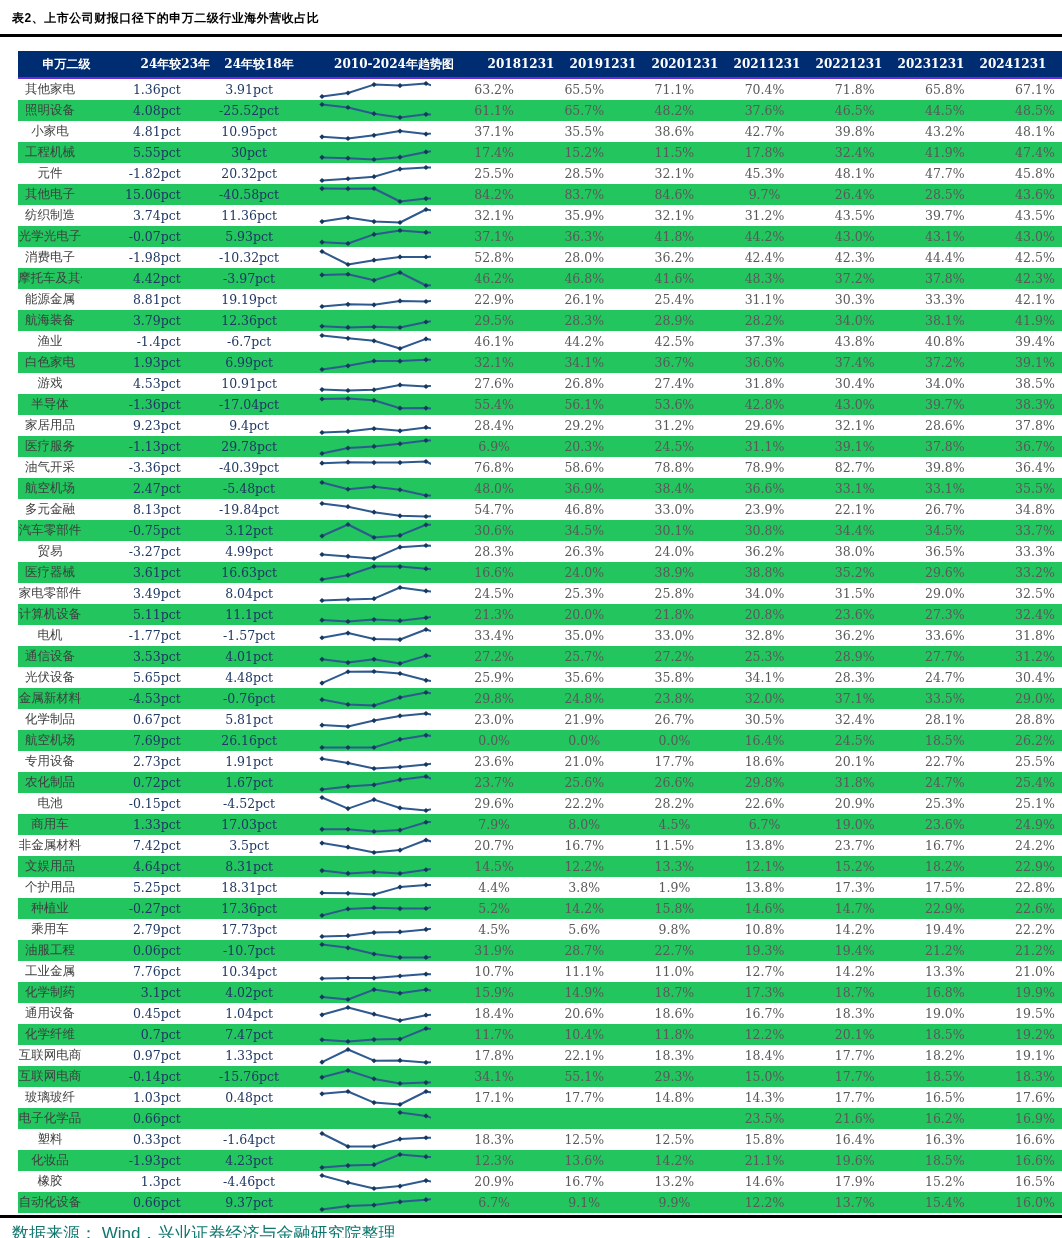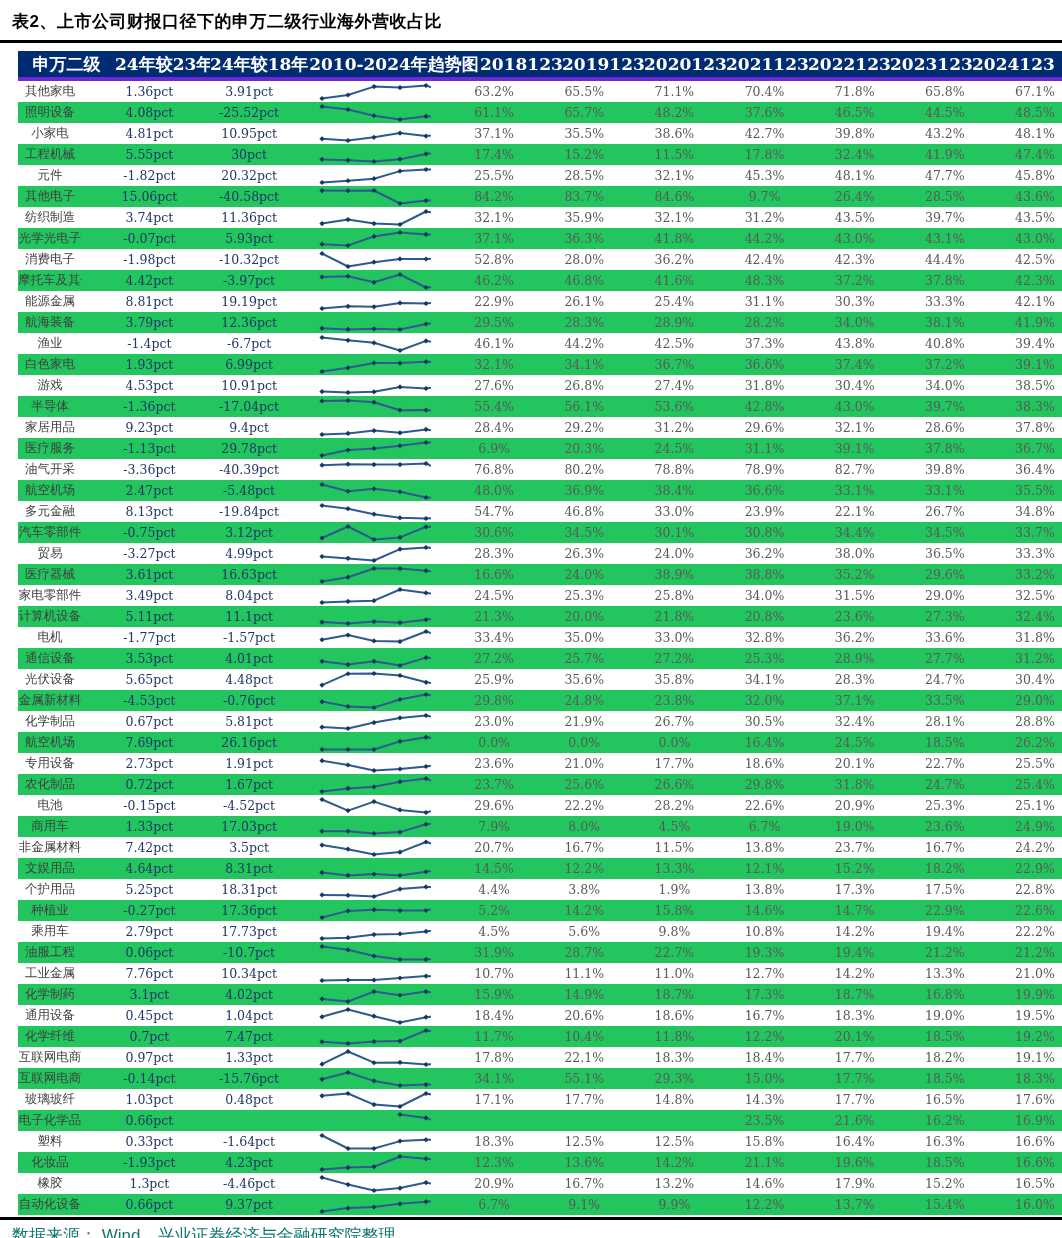--- a/index.html
+++ b/index.html
@@ -1,46 +1,46 @@
 <!DOCTYPE html>
 <html><head>
 <meta charset="utf-8">
 <style>
   html,body{margin:0;padding:0;background:#ffffff;}
   body{width:1062px;height:1238px;overflow:hidden;font-family:"Liberation Sans",sans-serif;}
 
   .page-title{
     font-family:"Liberation Sans",sans-serif;
-    font-weight:bold;font-size:17px;color:#000;
+    font-weight:bold;font-size:12px;color:#000;
     padding:10px 0 7px 12px;letter-spacing:0.5px;
   }
   .title-rule{height:3px;background:#000;width:1062px;}
 
   .table-wrap{margin-left:18px;width:1044px;}
 
   .thead{
-    display:flex;align-items:center;height:26px;margin-top:8px;
+    display:flex;align-items:center;height:26px;margin-top:14px;
     background:#002d72;color:#ffffff;
     font-family:"DejaVu Serif","Liberation Serif",serif;
-    font-size:17px;font-weight:600;
-    border-bottom:4px solid #6d28d9;
+    font-size:12px;font-weight:600;
+    border-bottom:2px solid #6d28d9;
   }
   .thead .cell{color:#ffffff;}
 
   .trow{
     display:flex;align-items:center;height:21px;
     font-family:"DejaVu Serif","Liberation Serif",serif;
     font-size:12.5px;
     gap:36px;
   }
   .trow.alt{background:#22c55e;}
 
   .cell{text-align:center;white-space:nowrap;overflow:hidden;}
   .c-name{width:97px;color:#3f3f3f;}
-  .c-d23{width:95px;color:#1f3864;}
+  .c-d23{width:95px;color:#1f3864;text-align:right;}
   .c-d18{width:98px;color:#1f3864;}
   .c-trend{width:172px;display:flex;align-items:center;justify-content:center;}
   .c-year{width:82px;color:#595959;}
 
   .thead .c-name,.thead .c-d23,.thead .c-d18,.thead .c-trend,.thead .c-year{color:#fff;}
 
   .spark{display:block;}
 
   .footer-rule{height:3px;background:#000;width:1062px;margin-top:2px;}
   .footer{
@@ -511,21 +511,21 @@
             <polygon points="5,2.55658747300216 7.6,5.15658747300216 5,7.75658747300216 2.4,5.15658747300216" fill="#17375e"></polygon>
             <polygon points="31,1.6019438444924403 33.6,4.20194384449244 31,6.80194384449244 28.4,4.20194384449244" fill="#17375e"></polygon>
             <polygon points="57,1.9950323974082091 59.6,4.595032397408209 57,7.195032397408209 54.4,4.595032397408209" fill="#17375e"></polygon>
             <polygon points="83,1.9669546436285095 85.6,4.56695464362851 83,7.166954643628509 80.4,4.56695464362851" fill="#17375e"></polygon>
             <polygon points="109,0.8999999999999999 111.6,3.5 109,6.1 106.4,3.5" fill="#17375e"></polygon>
             <polygon points="135,12.945356371490282 137.6,15.545356371490282 135,18.145356371490283 132.4,15.545356371490282" fill="#17375e"></polygon>
             <polygon points="161,13.9 163.6,16.5 161,19.1 158.4,16.5" fill="#17375e"></polygon>
           </svg>
         </div>
         <div class="cell c-year">76.8%</div>
-        <div class="cell c-year">80.2%</div>
+        <div class="cell c-year">58.6%</div>
         <div class="cell c-year">78.8%</div>
         <div class="cell c-year">78.9%</div>
         <div class="cell c-year">82.7%</div>
         <div class="cell c-year">39.8%</div>
         <div class="cell c-year">36.4%</div>
       </div>
       <div class="trow alt">
         <div class="cell c-name">航空机场</div>
         <div class="cell c-d23">2.47pct</div>
         <div class="cell c-d18">-5.48pct</div>

